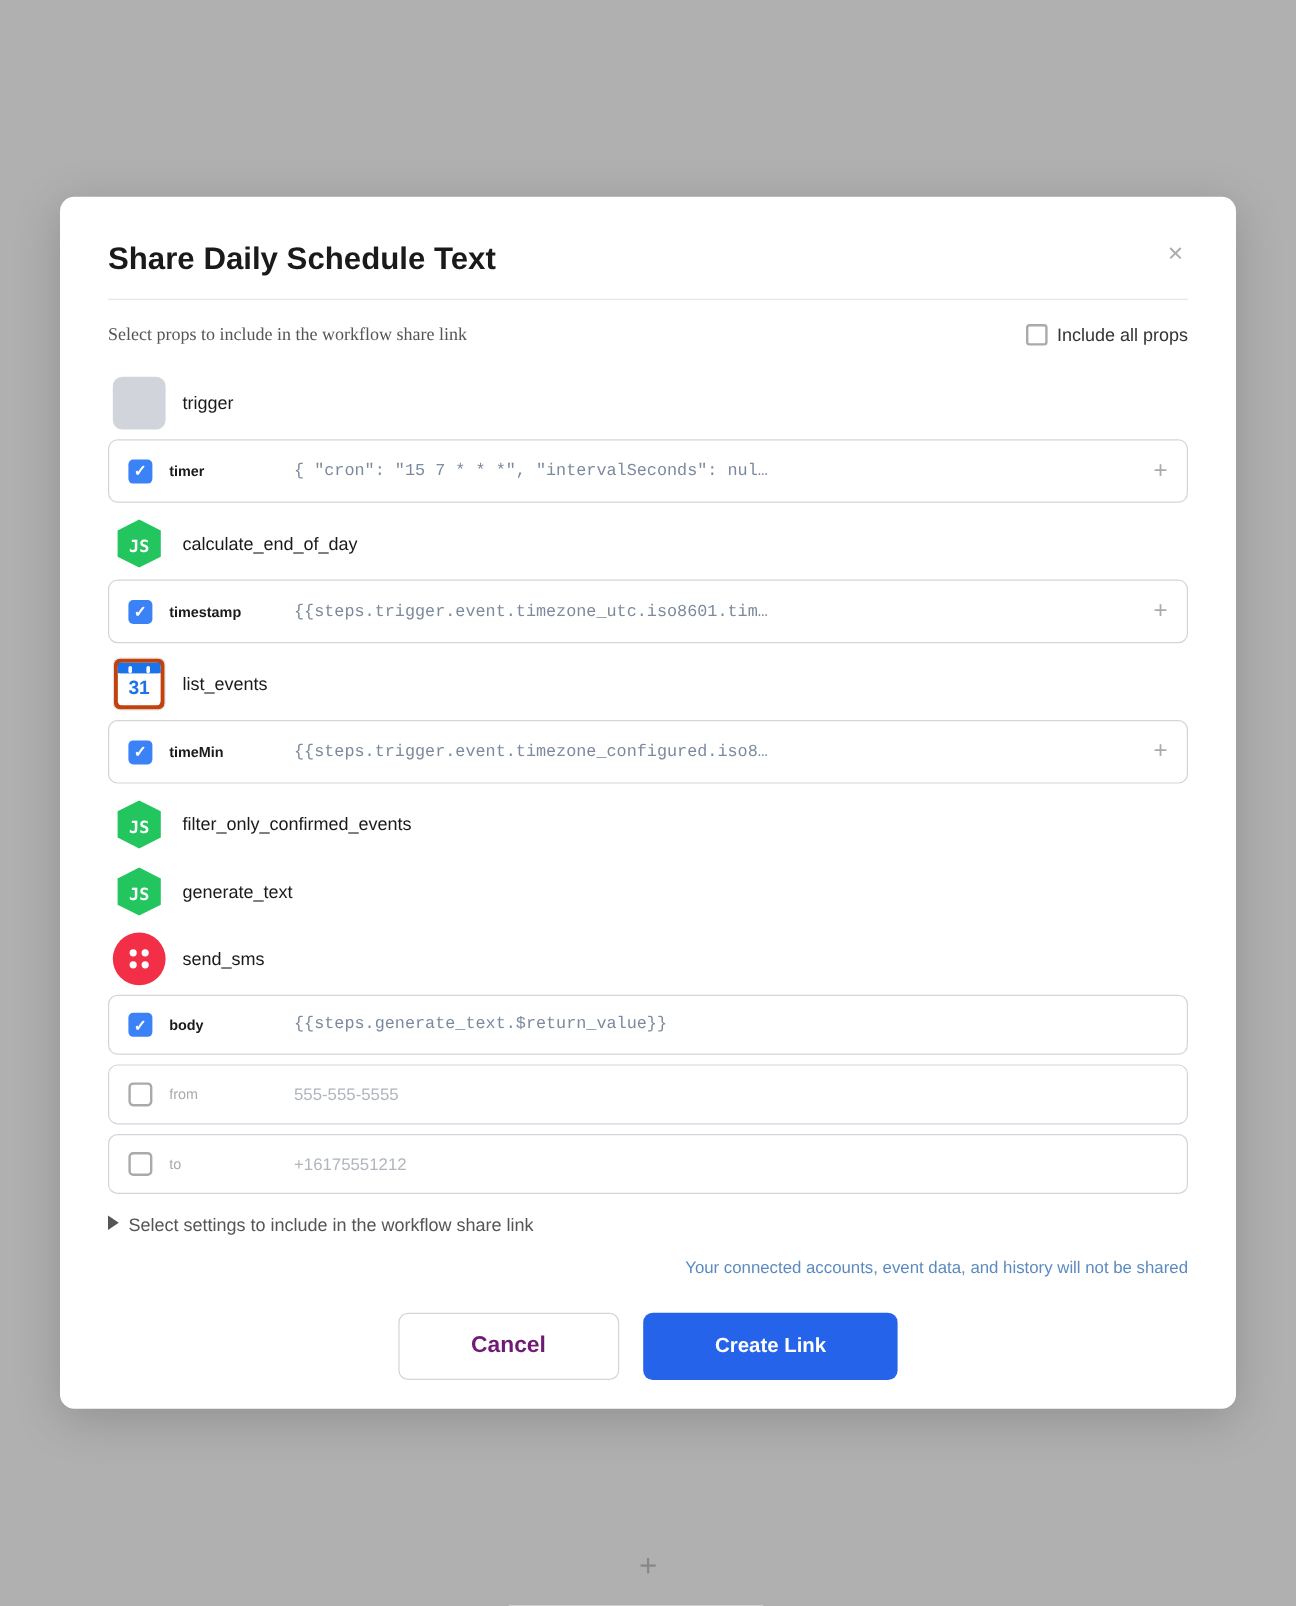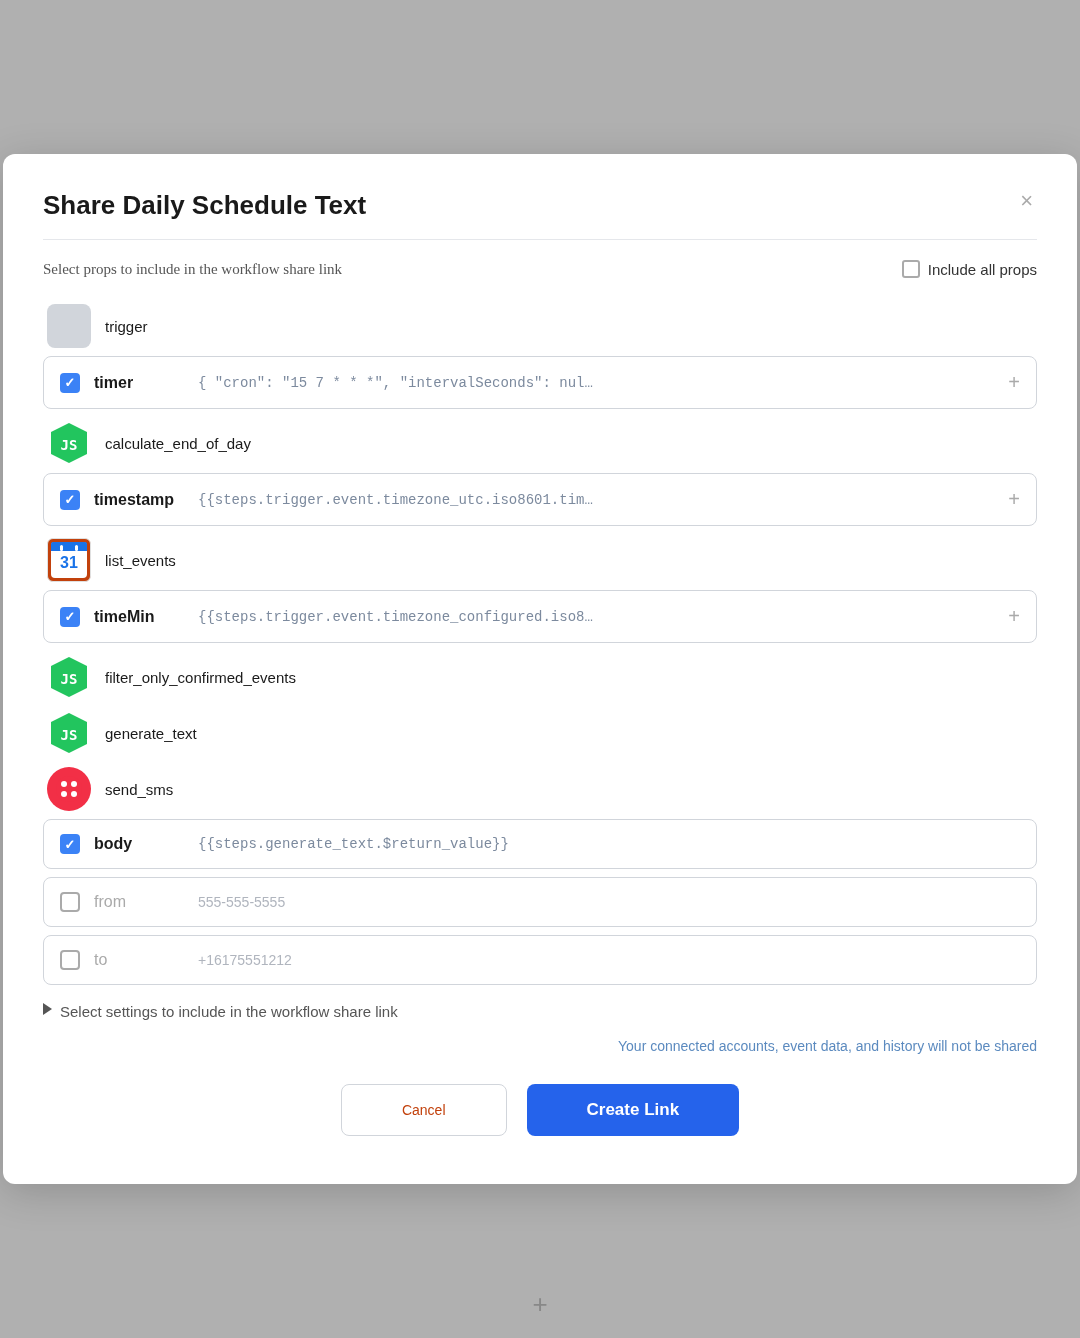--- a/index.html
+++ b/index.html
@@ -15,22 +15,22 @@
       position: relative;
       width: 1080px;
       min-height: 1338px;
       display: flex;
       justify-content: center;
       align-items: center;
     }
     .modal {
       background: #fff;
       border-radius: 12px;
-      width: 1074px;
-      padding: 36px 40px 48px 40px;
+      width: 980px;
+      padding: 36px 40px 24px 40px;
       position: relative;
       box-shadow: 0 8px 40px rgba(0,0,0,0.18);
     }
     .modal-header {
       display: flex;
       justify-content: space-between;
       align-items: flex-start;
       margin-bottom: 18px;
     }
     .modal-title {
@@ -146,21 +146,21 @@
       align-items: center;
       justify-content: center;
       flex-shrink: 0;
     }
     .checkmark {
       color: #fff;
       font-size: 13px;
       font-weight: 700;
     }
     .prop-name {
-      font-size: 16px;
+      font-size: 12px;
       font-weight: 700;
       color: #1a1a1a;
       min-width: 90px;
     }
     .prop-value {
       font-size: 14px;
       color: #7c8a9e;
       font-family: 'Courier New', monospace;
       flex: 1;
       overflow: hidden;
@@ -209,23 +209,23 @@
     .footer-btns {
       display: flex;
       justify-content: center;
       gap: 20px;
     }
     .btn-cancel {
       padding: 16px 60px;
       border: 1.5px solid #d1d5db;
       border-radius: 8px;
       background: #fff;
-      font-size: 14px;
-      font-weight: 400;
-      color: #c2410c;
+      font-size: 19px;
+      font-weight: 700;
+      color: #701a75;
       cursor: pointer;
     }
     .btn-create {
       padding: 16px 60px;
       border: none;
       border-radius: 8px;
       background: #2563eb;
       font-size: 17px;
       font-weight: 600;
       color: #fff;

